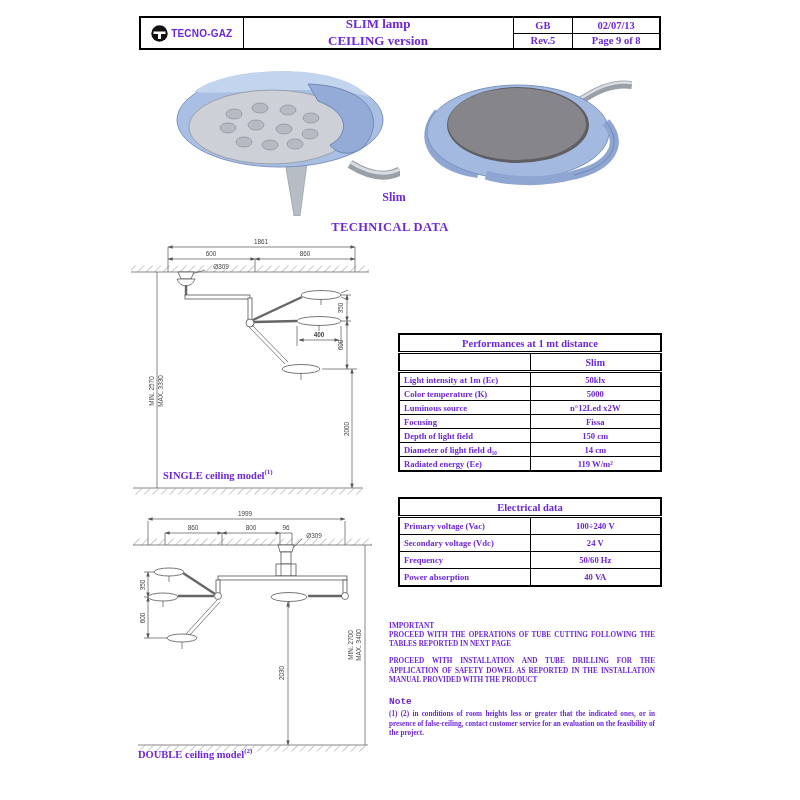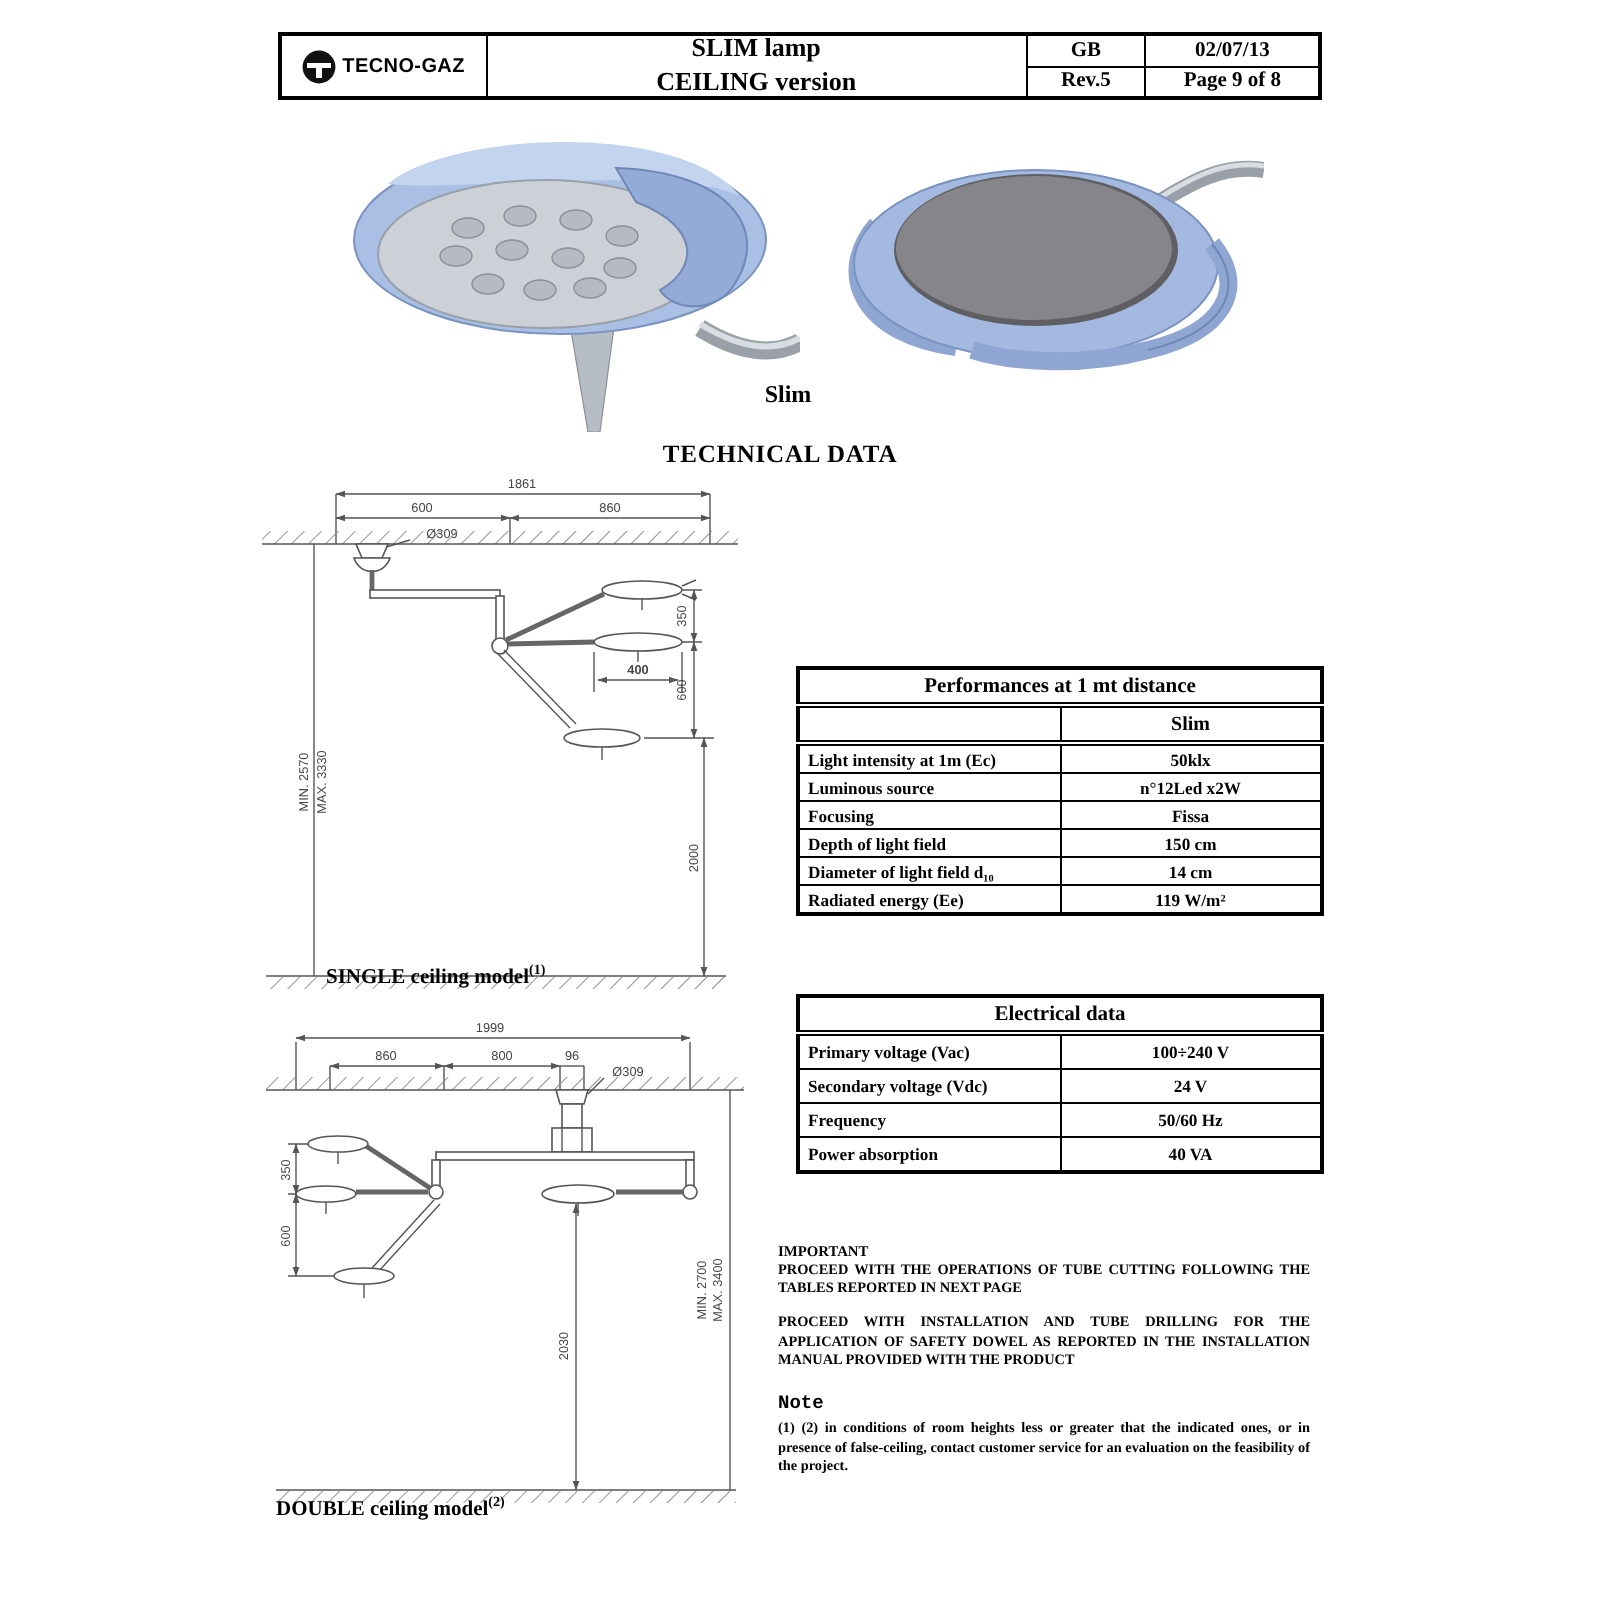--- a/index.html
+++ b/index.html
@@ -1,17 +1,17 @@
 <!DOCTYPE html>
 <html><head>
 <meta charset="utf-8">
 <style>
   html,body { margin:0; padding:0; }
   .page { position:relative; width:800px; height:800px; background:#ffffff;
-          font-family:"Liberation Serif", serif; color:#000000; overflow:hidden; }
+          font-family:"Liberation Serif", serif; color:#6d28d9; overflow:hidden; }
 
   
   .hdr { position:absolute; left:139px; top:16px; width:522px; height:34px;
          border:2px solid #000; display:flex; box-sizing:border-box; }
   .hdr-logo { width:103px; border-right:1.5px solid #000; display:flex;
               align-items:center; justify-content:center; gap:3px; box-sizing:border-box; }
   .logo-text { font-family:"Liberation Sans", sans-serif; font-weight:bold; font-size:10px; letter-spacing:0.2px; }
   .hdr-title { width:271px; border-right:1.5px solid #000; text-align:center; font-weight:bold;
                font-size:13px; line-height:1.3; display:flex; flex-direction:column;
                justify-content:center; box-sizing:border-box; }
@@ -187,36 +187,40 @@
       <ellipse class="part" cx="194" cy="88" rx="22" ry="4.5"></ellipse>
       <path class="lin" d="M194,92 V98"></path>
       <path class="lin" d="M124,94 L160,131 M127,92 L163,129" stroke-width="1.4"></path>
       <ellipse class="part" cx="176" cy="136" rx="19" ry="4.5"></ellipse>
       <path class="lin" d="M176,140 V147"></path>
       <line class="lin" x1="8" y1="255" x2="238" y2="255" stroke-width="1"></line>
       <rect x="8" y="255.5" width="230" height="6" fill="url(#hatch)"></rect>
     </g>
   </svg>
 
-  <div class="draw-caption" style="left:163px; top:481px;">
+  <div class="draw-caption" style="left:163px; top:468px;">
     <span>SINGLE ceiling model</span><sup>(1)</sup>
   </div>
 
   <table class="spec" style="left:398px; top:333px;">
     <tbody>
         <tr class="trow">
           <th colspan="2">Performances at 1 mt distance</th>
         </tr>
     <tr class="hrow">
           <td></td>
         <td class="val">Slim</td>
         </tr>
     <tr>
           <td>Light intensity at 1m (Ec)</td>
           <td class="val">50klx</td>
+        </tr>
+    <tr>
+          <td>Color temperature (K)</td>
+          <td class="val">5000</td>
         </tr>
     <tr>
           <td>Luminous source</td>
           <td class="val">n°12Led x2W</td>
         </tr>
     <tr>
           <td>Focusing</td>
           <td class="val">Fissa</td>
         </tr>
     <tr>

